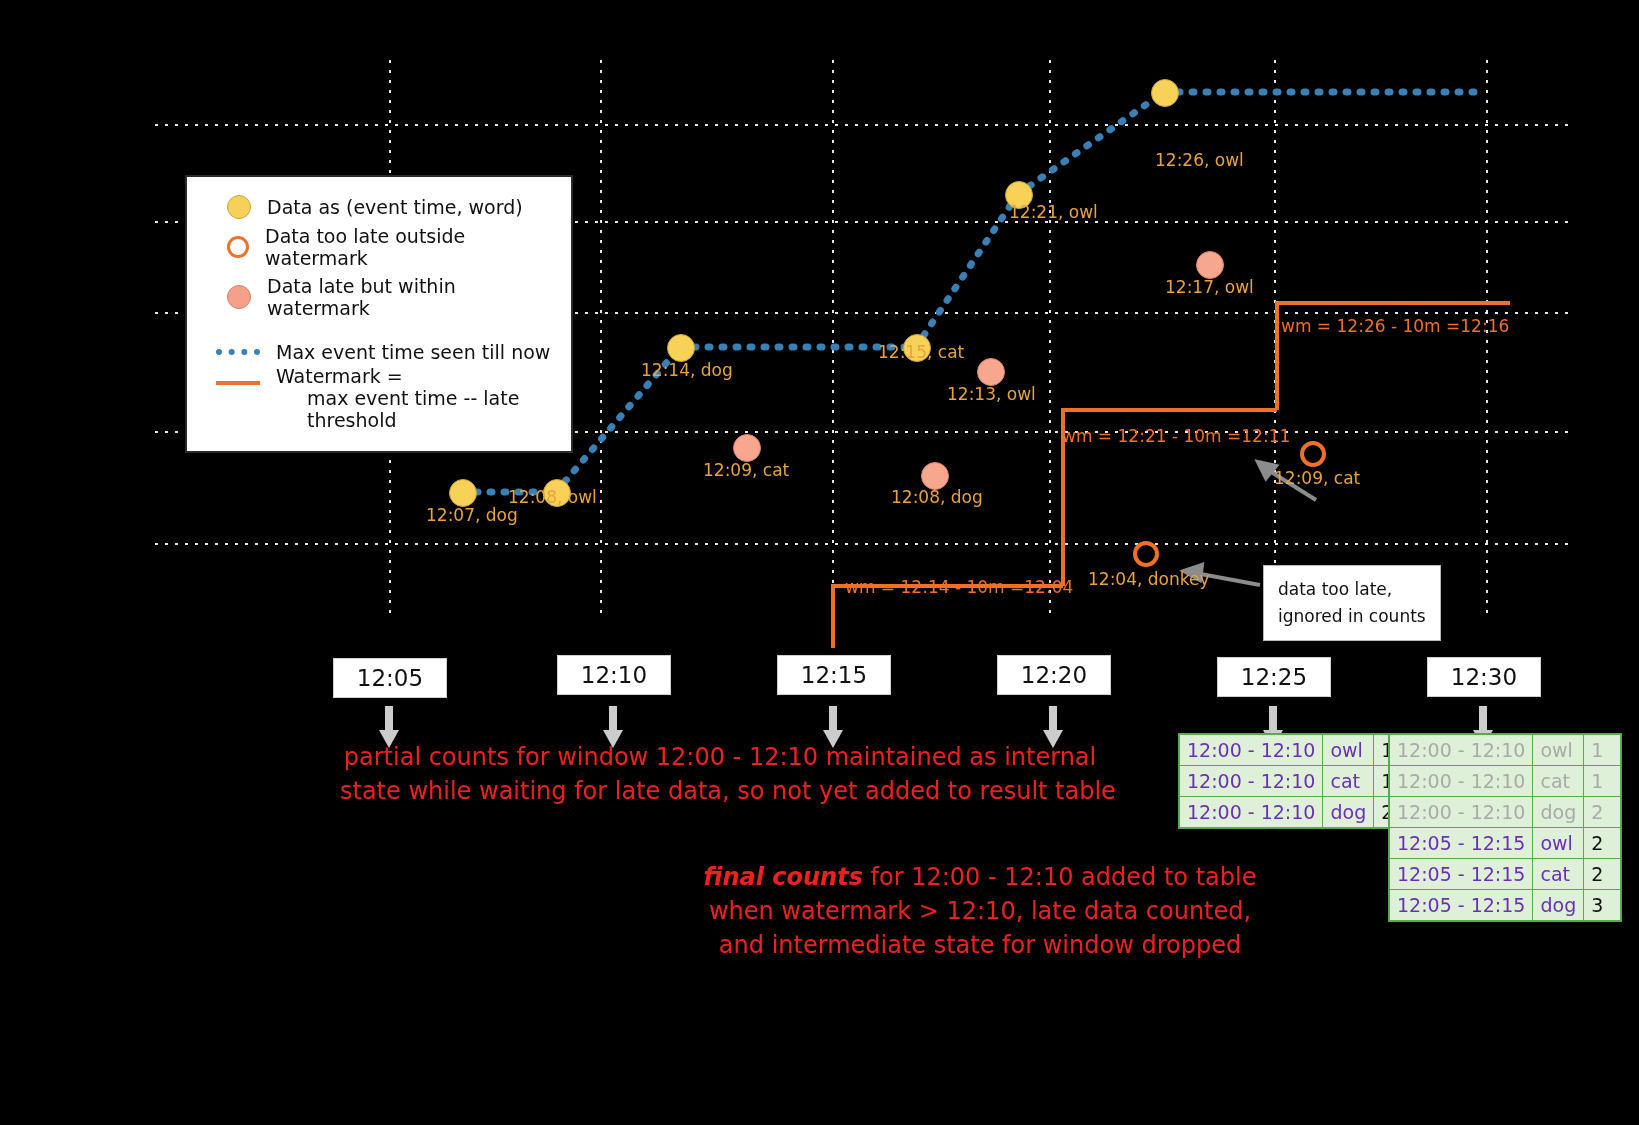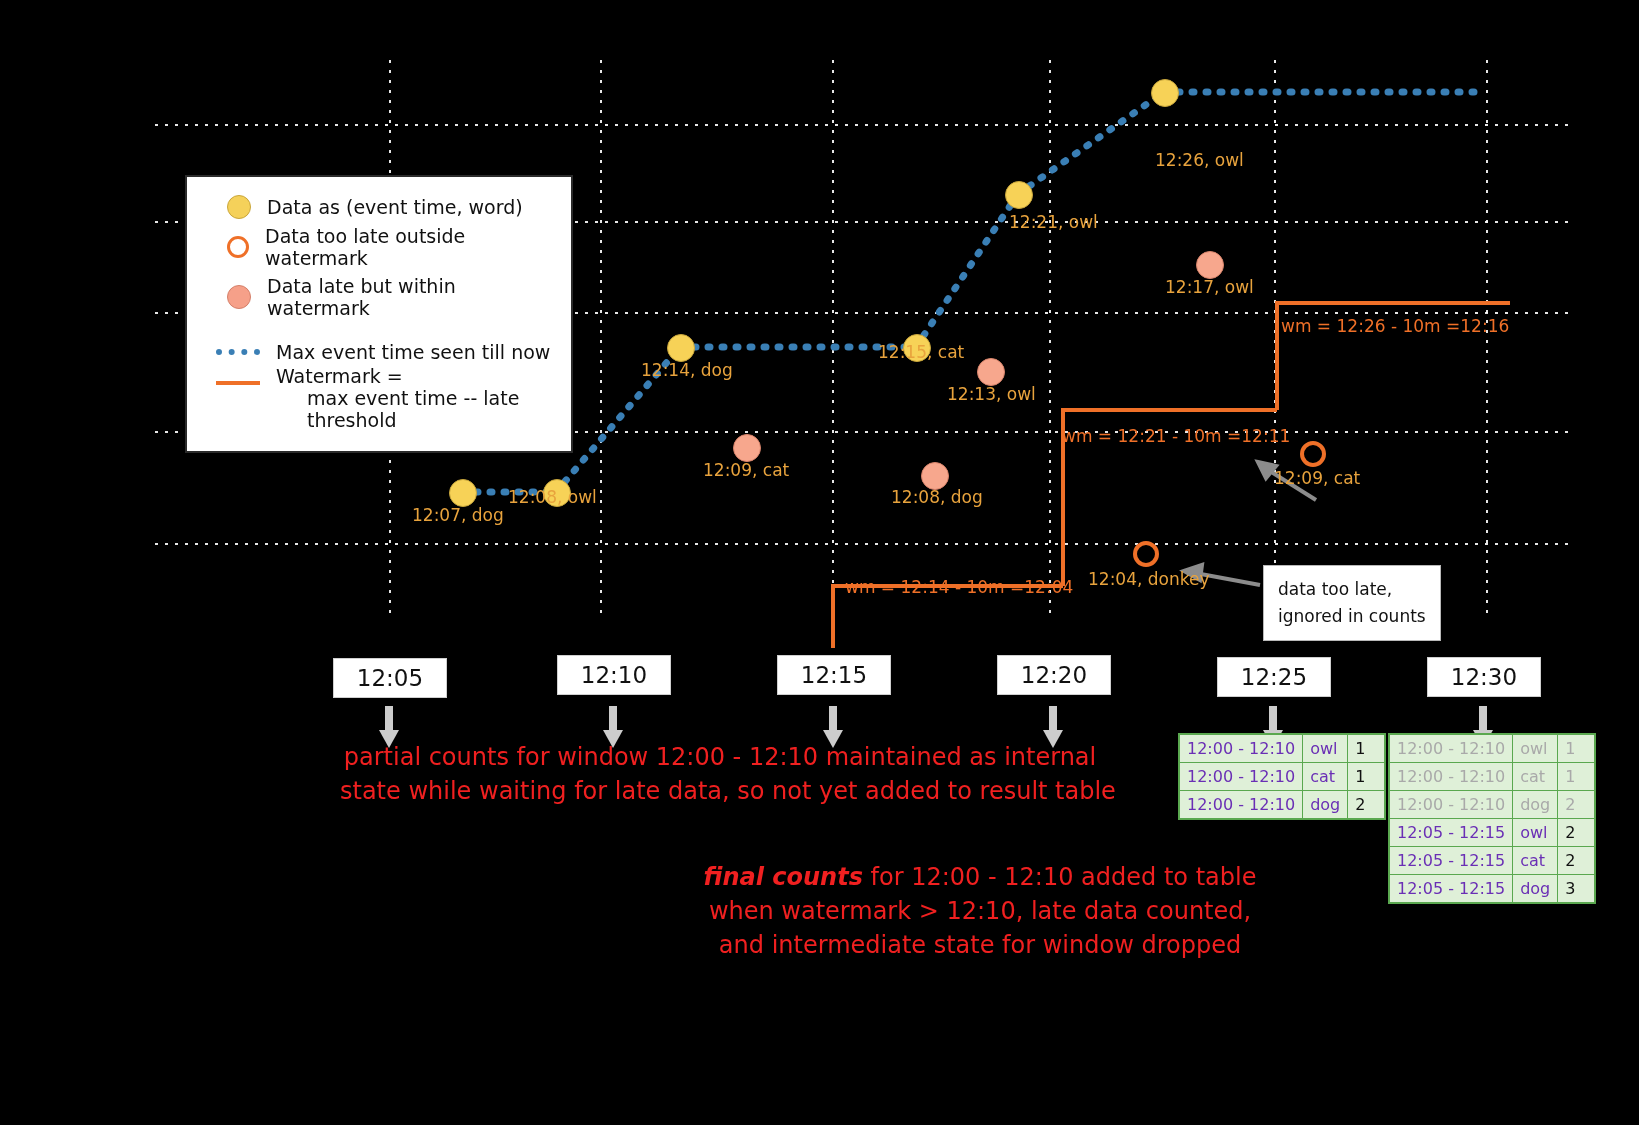--- a/index.html
+++ b/index.html
@@ -39,21 +39,21 @@
   
   .callout{position:absolute;background:#fff;border:1px solid #b9b9b9;padding:10px 14px;
            font-size:17px;color:#111;line-height:27px;white-space:nowrap;}
 
   
   .redtext{position:absolute;color:#f02020;font-size:24px;text-align:center;line-height:34px;white-space:nowrap;}
   .redtext .ital{font-style:italic;font-weight:bold;}
 
   
   .rtable{position:absolute;border:2px solid #5aa84f;background:#000;border-collapse:collapse;}
-  .rtable td{border:1px solid #5aa84f;font-size:16px;padding:4px 7px;background:#dff0d8;color:#6a2fb5;white-space:nowrap;}
+  .rtable td{border:1px solid #5aa84f;font-size:19px;padding:4px 7px;background:#dff0d8;color:#6a2fb5;white-space:nowrap;}
   .rtable td.win{color:#6a2fb5;}
   .rtable td.word{color:#6a2fb5;text-align:left;}
   .rtable td.cnt{color:#111;text-align:left;width:22px;}
   .rtable tr.faded td{color:#a9a9a9;background:#dff0d8;}
   .rtable tr.faded td.cnt{color:#a9a9a9;}
 </style>
 </head>
 <body>
 
 <div class="stage">
@@ -148,42 +148,42 @@
     <div class="legend-row wm">
       <span class="line-solid" style="margin-top:12px;"></span>
       <span class="lbl">
         <span>Watermark =</span>
         <span class="ind">max event time -- late threshold</span>
       </span>
     </div>
   </div>
 
   <div class="pt y" style="left:449px;top:479px;"></div>
-  <div class="ptlabel" style="left:412px;top:505px;">12:07, dog</div>
+  <div class="ptlabel" style="left:426px;top:505px;">12:07, dog</div>
 
   <div class="pt y" style="left:543px;top:479px;"></div>
   <div class="ptlabel" style="left:508px;top:487px;">12:08, owl</div>
 
   <div class="pt s" style="left:733px;top:434px;"></div>
   <div class="ptlabel" style="left:703px;top:460px;">12:09, cat</div>
 
   <div class="pt y" style="left:667px;top:334px;"></div>
   <div class="ptlabel" style="left:641px;top:360px;">12:14, dog</div>
 
   <div class="pt s" style="left:921px;top:462px;"></div>
   <div class="ptlabel" style="left:891px;top:487px;">12:08, dog</div>
 
   <div class="pt y" style="left:903px;top:334px;"></div>
   <div class="ptlabel" style="left:878px;top:342px;">12:15, cat</div>
 
   <div class="pt s" style="left:977px;top:358px;"></div>
   <div class="ptlabel" style="left:947px;top:384px;">12:13, owl</div>
 
   <div class="pt y" style="left:1005px;top:181px;"></div>
-  <div class="ptlabel" style="left:1009px;top:212px;">12:21, owl</div>
+  <div class="ptlabel" style="left:1009px;top:202px;">12:21, owl</div>
 
   <div class="pt s" style="left:1196px;top:251px;"></div>
   <div class="ptlabel" style="left:1165px;top:277px;">12:17, owl</div>
 
   <div class="pt y" style="left:1151px;top:79px;"></div>
   <div class="ptlabel" style="left:1155px;top:107px;margin-top:43px;">12:26, owl</div>
 
   <div class="pt h" style="left:1133px;top:541px;"></div>
   <div class="ptlabel" style="left:1088px;top:569px;">12:04, donkey</div>
 

